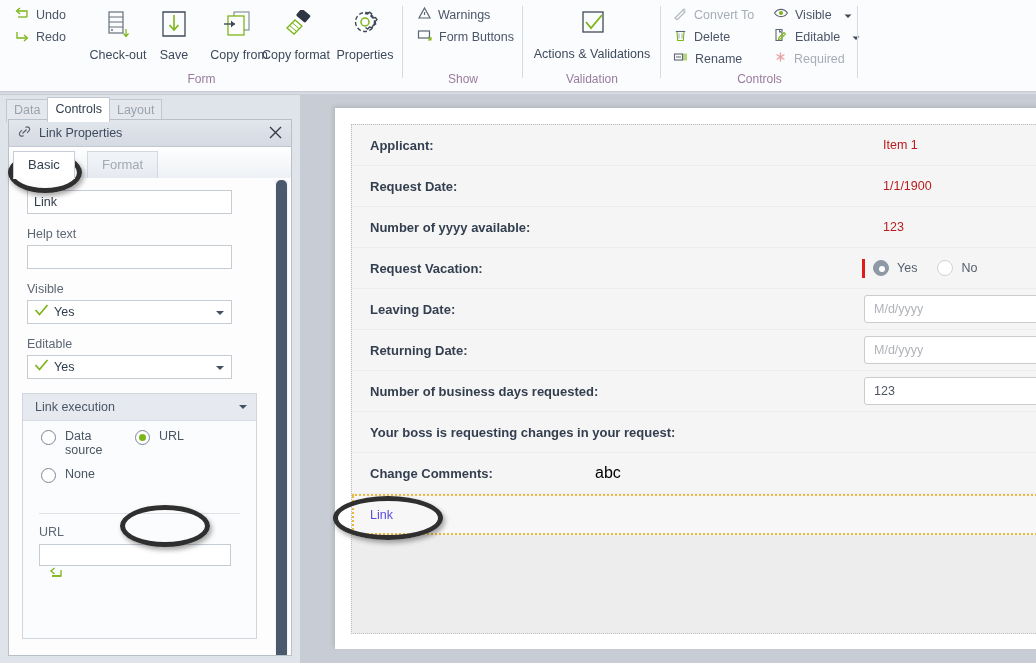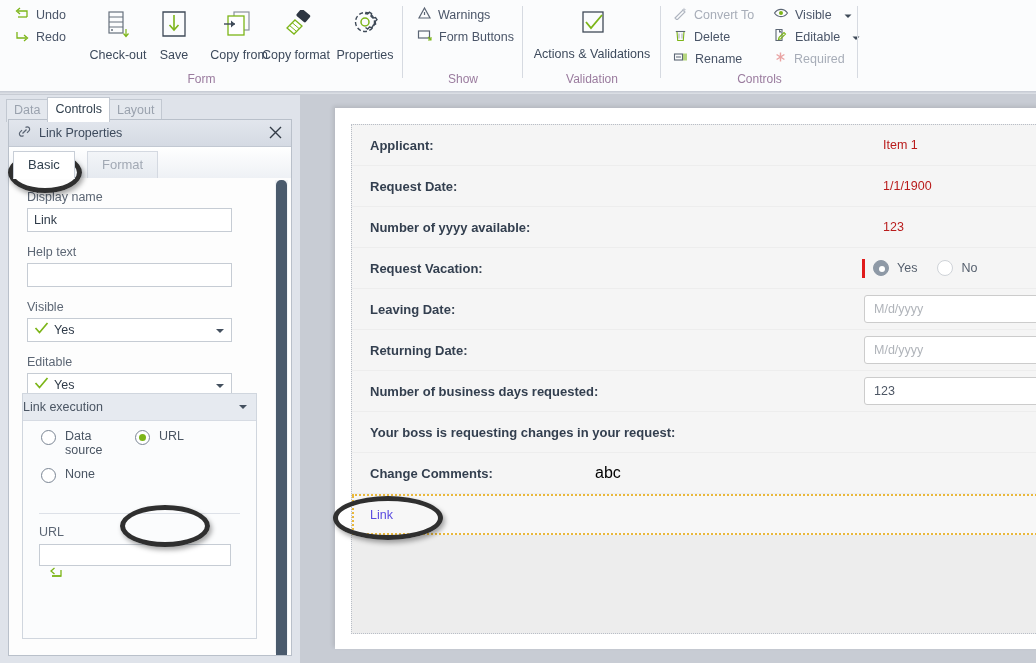--- a/index.html
+++ b/index.html
@@ -154,21 +154,21 @@
   
   #lexec {
     position: absolute; left: 13px; top: 215px;
     width: 235px; box-sizing: border-box;
     border: 1px solid #d0d6de;
     background: #fbfcfd;
   }
   #lexechead {
     position: relative; height: 26px; line-height: 26px;
     background: #e6eaf0; border-bottom: 1px solid #d6dbe3;
-    padding-left: 0; font-size: 12.5px; color: #4a5563;
+    padding-left: 12px; font-size: 12.5px; color: #4a5563;
   }
   #lexechead .arrow {
     position: absolute; right: 9px; top: 11px;
     width: 0; height: 0;
     border-left: 4px solid transparent; border-right: 4px solid transparent;
     border-top: 4px solid #44505f;
   }
   #lexecbody { padding: 12px 0 10px 0; position: relative; }
   .radio-row { position: absolute; display: flex; align-items: flex-start; gap: 9px; font-size: 12.5px; color: #4a5563; cursor: default;}
   .rad {
@@ -508,21 +508,20 @@
     </div>
 
     <div id="subtabs">
       <div class="stab active">Basic</div>
       <div class="stab inactive">Format</div>
     </div>
 
     <div id="propbody">
       <div id="propscroll">
 
-        <div class="fieldlabel">Display name</div>
         <input class="txtinput" type="text" value="Link" style="">
         <div class="gap"></div>
 
         <div class="fieldlabel">Help text</div>
         <input class="txtinput" type="text" value="" style="">
         <div class="gap"></div>
 
         <div class="fieldlabel">Visible</div>
         <div class="combo">
           <span class="check">

